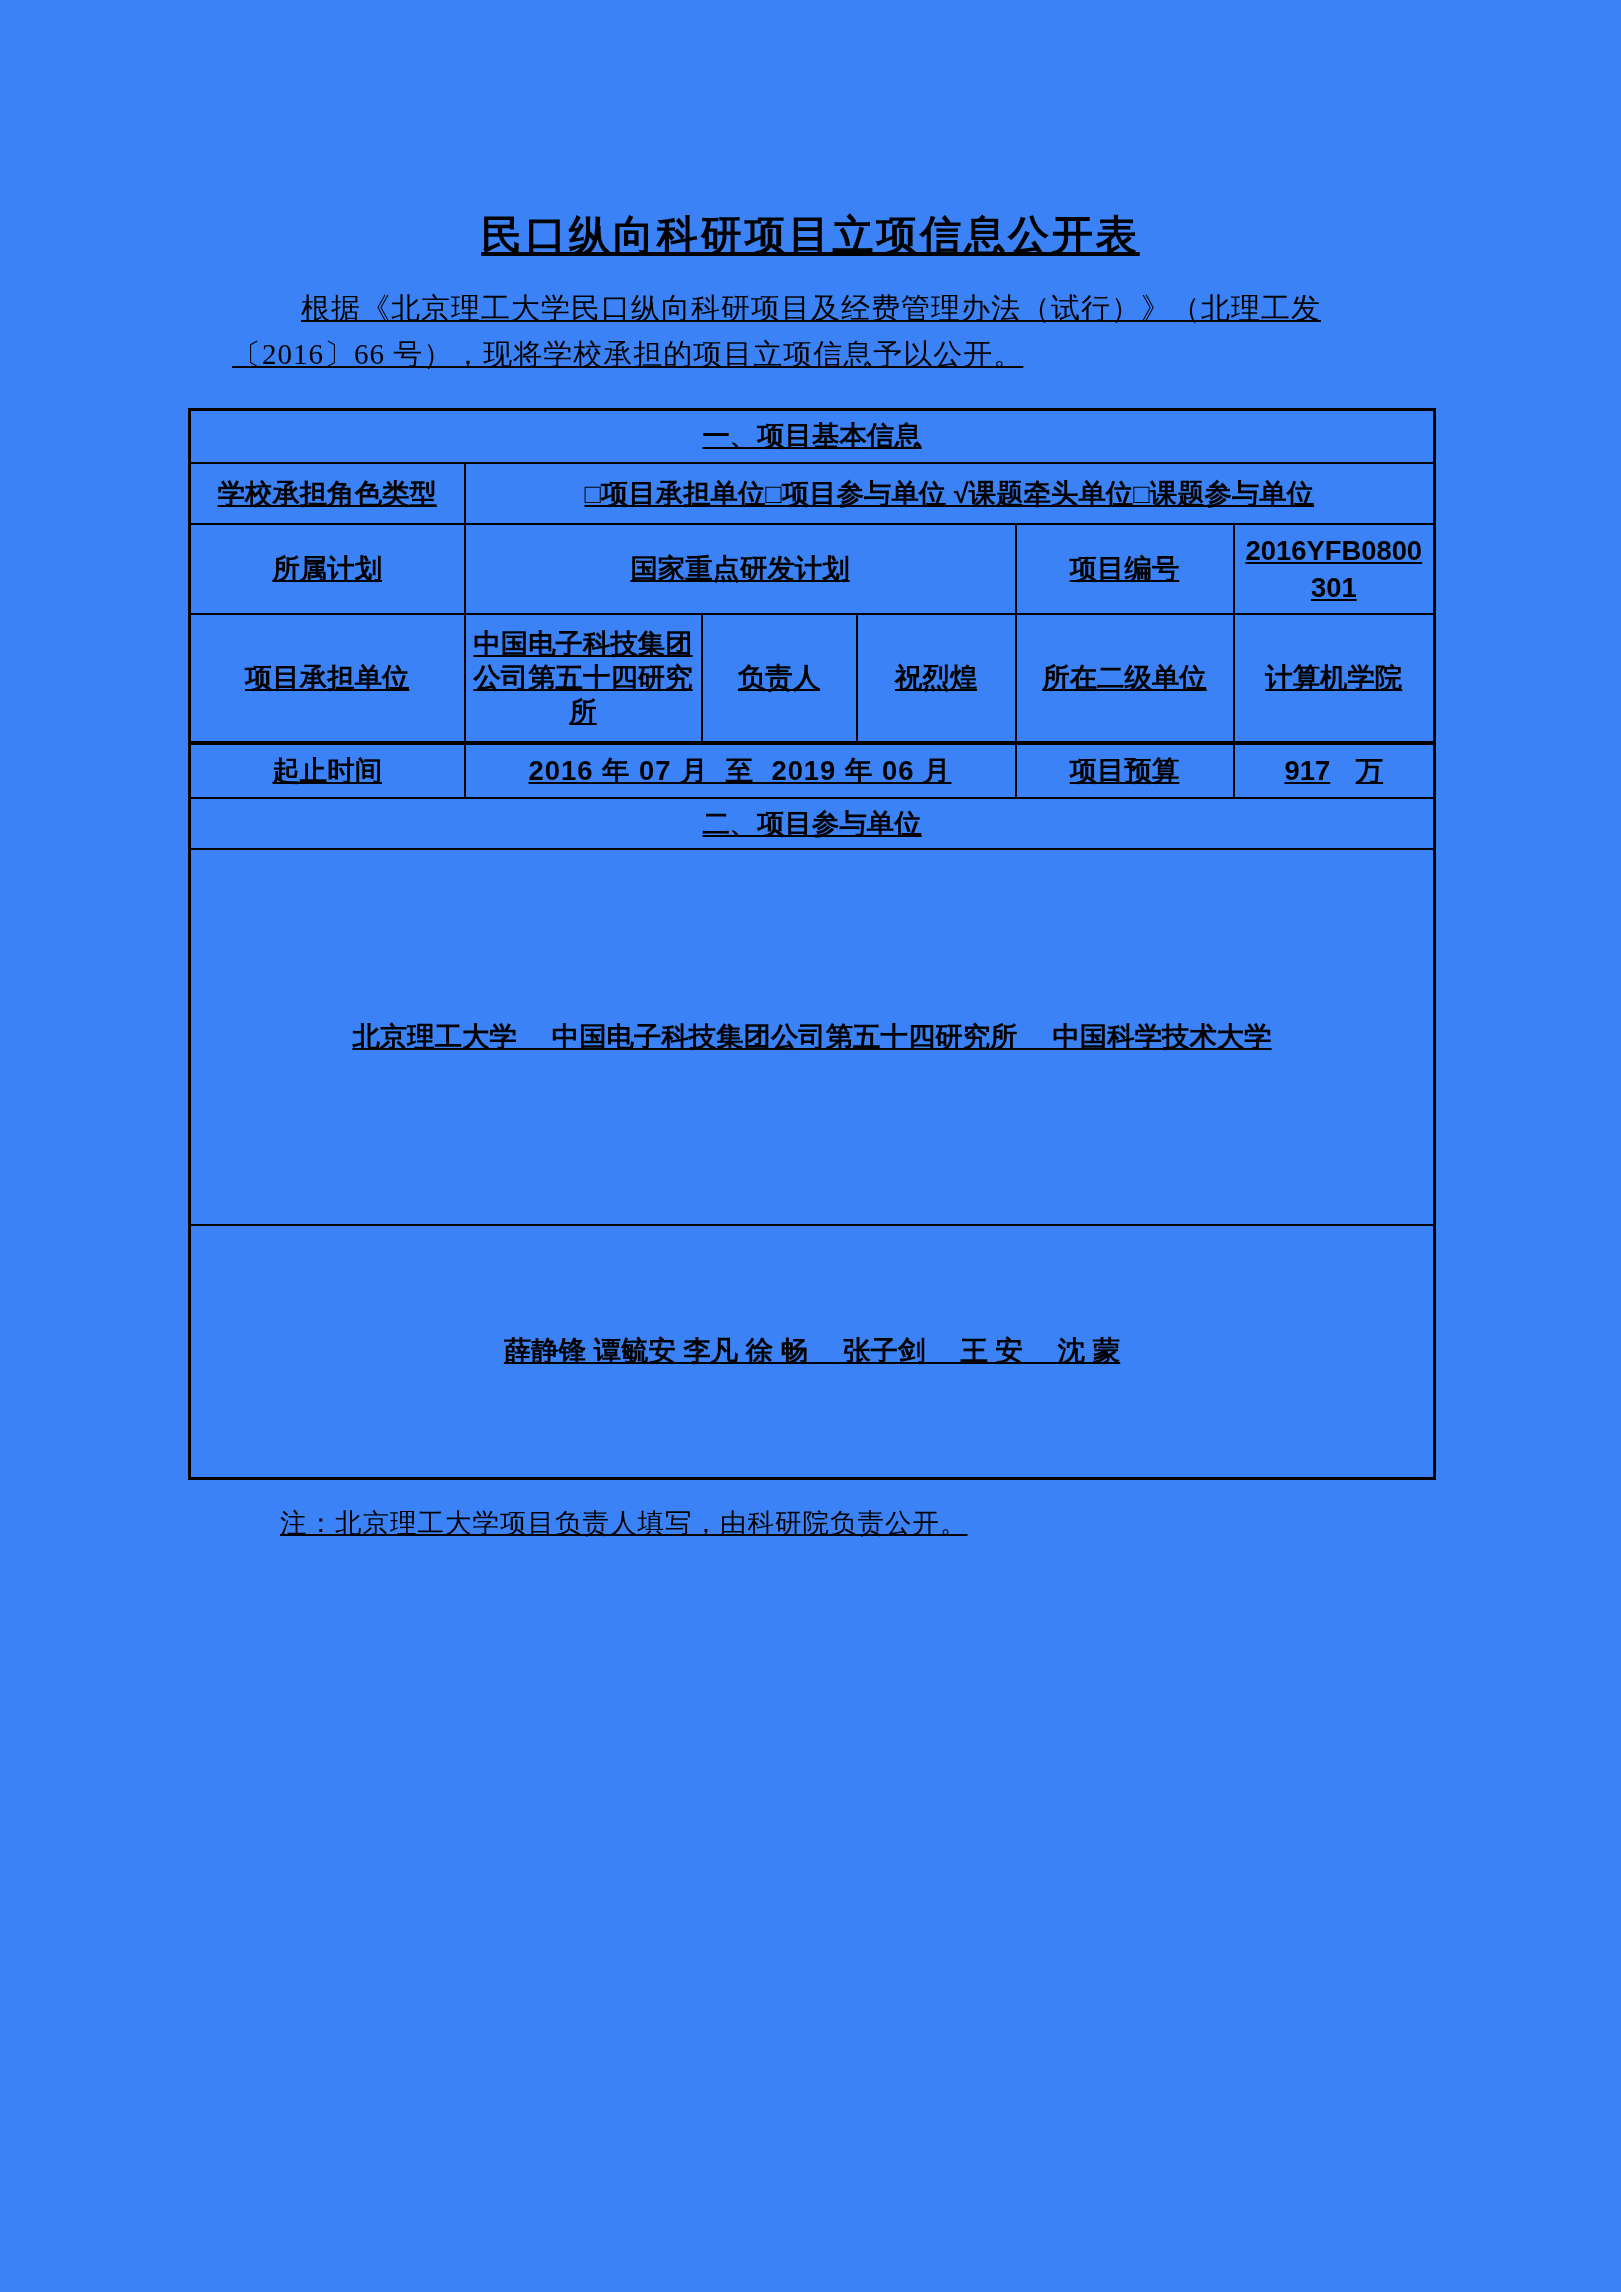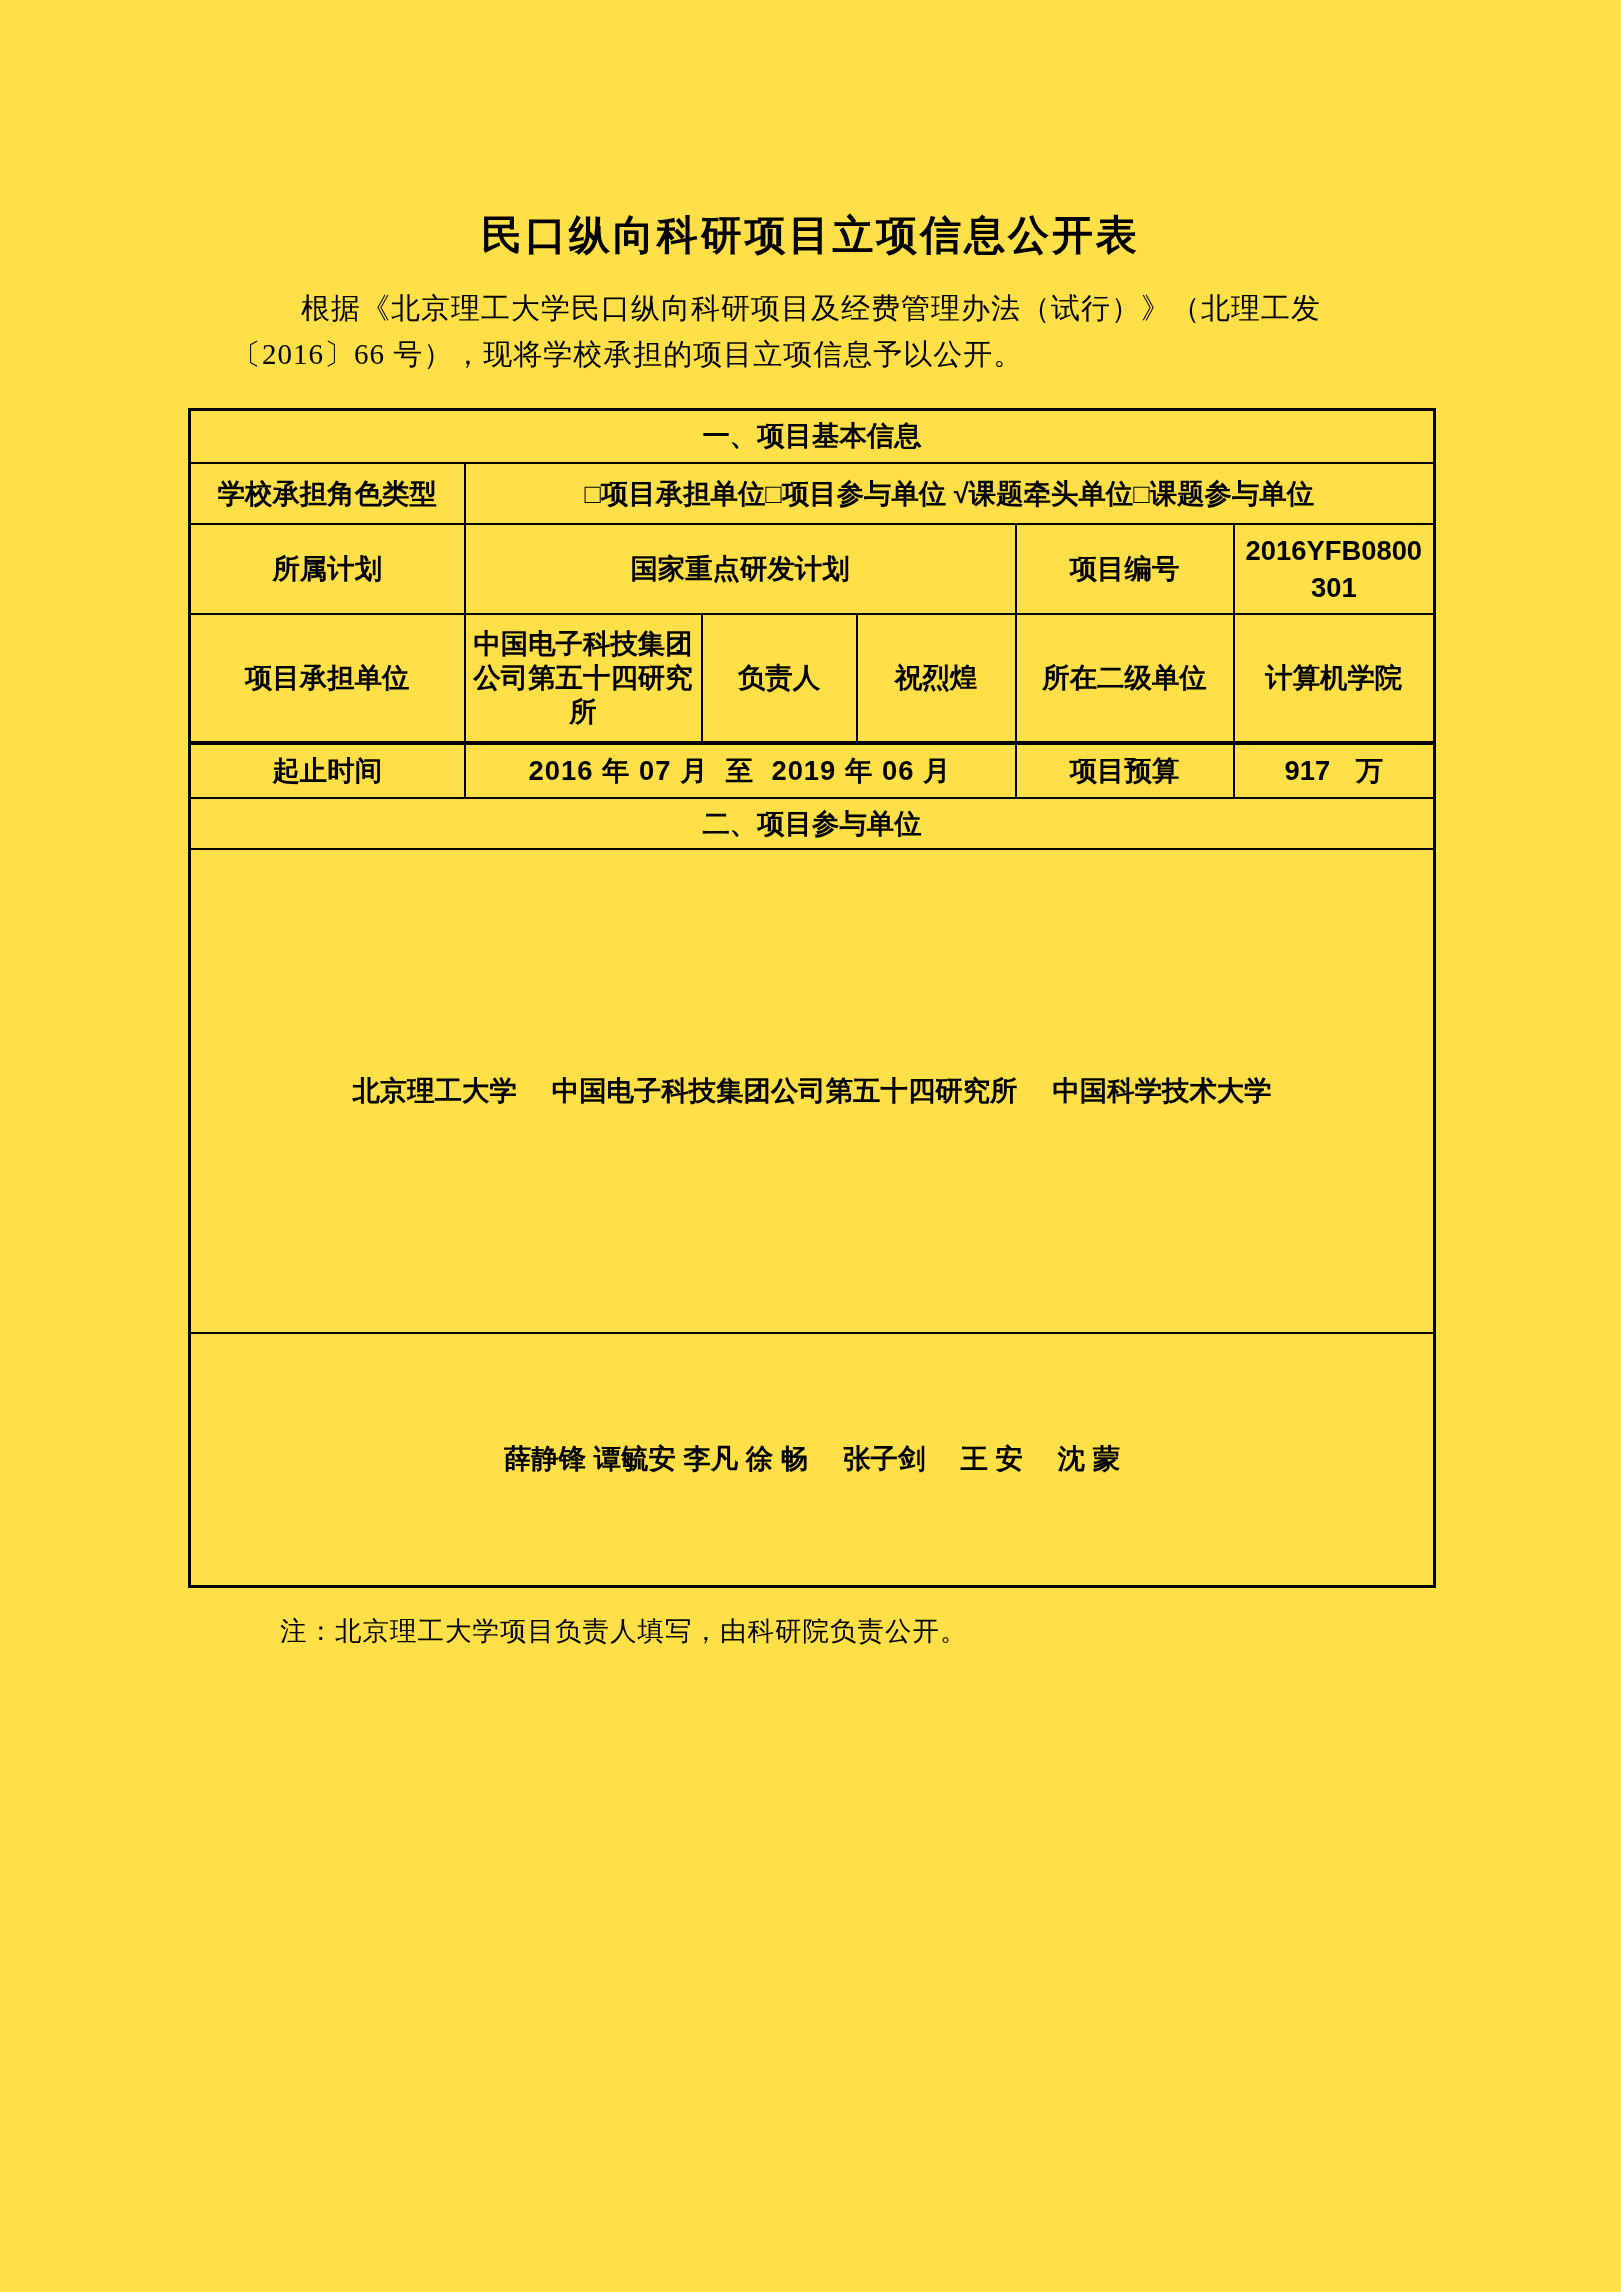--- a/index.html
+++ b/index.html
@@ -5,22 +5,23 @@
   * { box-sizing: border-box; margin: 0; padding: 0; }
   html, body { background: #ffffff; }
   body {
     width: 1621px; height: 2293px;
     font-family: "Liberation Sans", sans-serif;
     color: #000000;
   }
   .page {
     position: relative;
     width: 1621px; height: 2293px;
-    background: #fde047;
+    background: #3b82f6;
     overflow: hidden;
+    text-decoration: underline;
   }
   .doc-title {
     margin-top: 212px;
     text-align: center;
     font-size: 41px;
     font-weight: bold;
     letter-spacing: 2.9px;
     line-height: 47px;
     font-family: "Liberation Sans", sans-serif;
   }
@@ -49,21 +50,21 @@
     overflow: hidden;
     font-family: "Liberation Sans", sans-serif;
   }
   tr.r-sec1 { height: 54px; }
   tr.r-name { height: 63px; }
   tr.r-role { height: 61px; }
   tr.r-plan { height: 90px; }
   tr.r-undertaker { height: 129px; }
   tr.r-duration { height: 55px; }
   tr.r-sec2 { height: 51px; }
-  tr.r-participants { height: 484px; }
+  tr.r-participants { height: 376px; }
   tr.r-sec3 { height: 59px; }
   tr.r-backbone { height: 253px; }
   td.sec-header {
     text-align: left;
     padding-left: 15.7px;
   }
   td.serif-val {
     font-family: "Liberation Serif", serif;
     font-weight: normal;
   }

